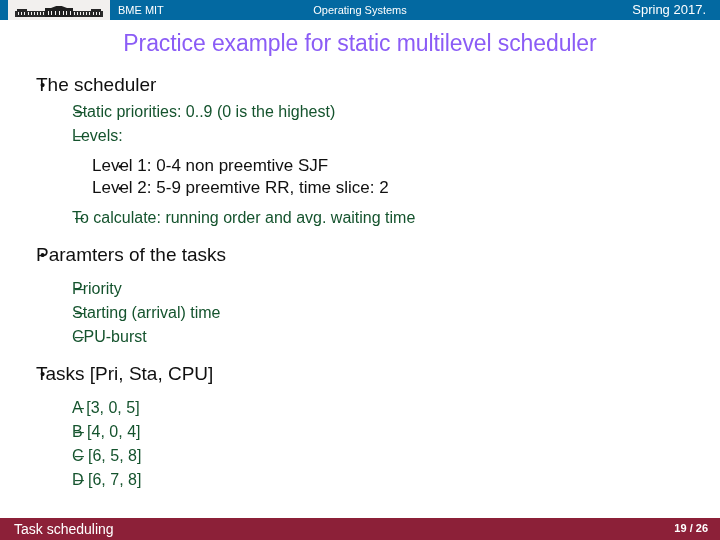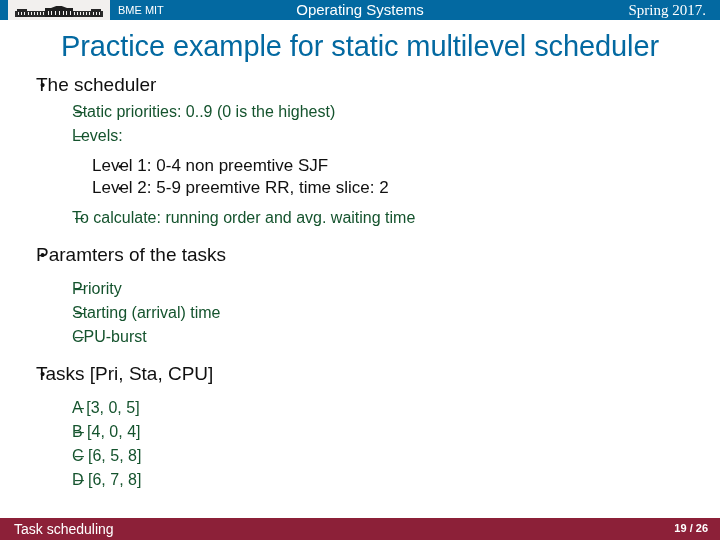--- a/index.html
+++ b/index.html
@@ -59,43 +59,42 @@
     font-size: 11px;
     color: #ffffff;
     line-height: 16px;
   }
   .hdr-center {
     position: absolute;
     left: 0;
     top: 2px;
     width: 720px;
     text-align: center;
-    font-size: 15px;
+    font-size: 11px;
     color: #ffffff;
     line-height: 16px;
   }
   .hdr-right {
     position: absolute;
     right: 14px;
     top: 2px;
-    font-size: 15px;
+    font-size: 13px;
     color: #ffffff;
     line-height: 16px;
-    font-family: Liberation Serif, serif;
   }
 
   
   .slide-title {
     position: absolute;
     left: 0;
     top: 30px;
     width: 720px;
     text-align: center;
-    font-size: 29px;
-    color: #0369a1;
+    font-size: 23px;
+    color: #8b5cf6;
     letter-spacing: -0.1px;
   }
 
   
   .body-area {
     position: absolute;
     left: 0;
     top: 72px;
     width: 720px;
   }

